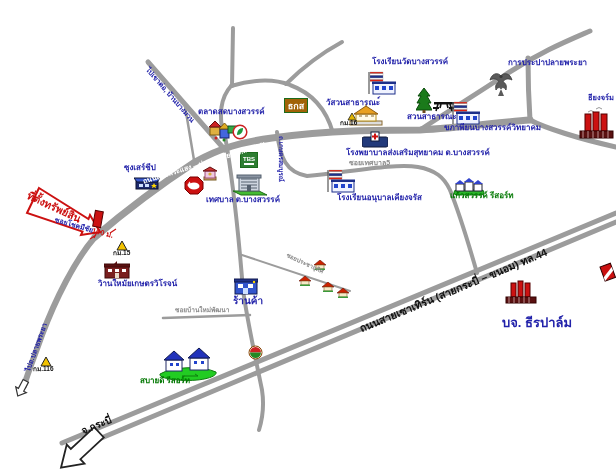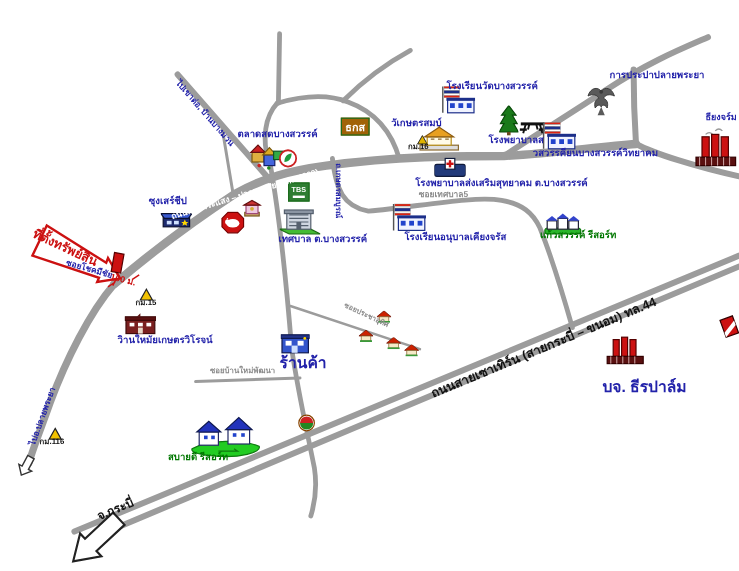--- a/index.html
+++ b/index.html
@@ -342,31 +342,31 @@
   <span class="lbl red" style="left:30px;top:190px;font-size:10.5px;transform:rotate(25deg)">ที่ตั้งทรัพย์สิน</span>
   <span class="lbl" style="left:56px;top:216px;font-size:7px;transform:rotate(16deg)">ซอยโชคมีชัย</span>
   <span class="lbl red" style="left:93px;top:227px;font-size:7.5px;transform:rotate(14deg)">100 ม.</span>
 
   <span class="lbl black" style="left:113px;top:250px;font-size:6.5px">กม.15</span>
   <span class="lbl black" style="left:340px;top:120px;font-size:6.5px">กม.16</span>
   <span class="lbl black" style="left:33px;top:366px;font-size:6.5px">กม.116</span>
 
   <span class="lbl" style="left:124px;top:164px;font-size:8px">ซุงเสร์ชีป</span>
   <span class="lbl" style="left:198px;top:108px;font-size:8px">ตลาดสดบางสวรรค์</span>
-  <span class="lbl" style="left:232px;top:196px;font-size:8px">เทศบาล ต.บางสวรรค์</span>
-  <span class="lbl" style="left:326px;top:99px;font-size:8px">วัเกษตรสมบ์</span>
-  <span class="lbl" style="left:372px;top:68px;font-size:8px">โรงเรียนวัดบางสวรรค์</span>
-  <span class="lbl" style="left:407px;top:113px;font-size:8px">โรงพยาบาลส</span>
-  <span class="lbl" style="left:444px;top:124px;font-size:8px">วสวรรคียนบางสวรรค์วิทยาคม</span>
+  <span class="lbl" style="left:206px;top:196px;font-size:8px">เทศบาล ต.บางสวรรค์</span>
+  <span class="lbl" style="left:326px;top:99px;font-size:8px">วัสวนสาธารณะ์</span>
+  <span class="lbl" style="left:372px;top:58px;font-size:8px">โรงเรียนวัดบางสวรรค์</span>
+  <span class="lbl" style="left:407px;top:113px;font-size:8px">สวนสาธารณะ</span>
+  <span class="lbl" style="left:444px;top:124px;font-size:8px">ขภาพียนบางสวรรค์วิทยาคม</span>
   <span class="lbl" style="left:508px;top:59px;font-size:8px">การประปาปลายพระยา</span>
   <span class="lbl" style="left:346px;top:149px;font-size:8px">โรงพยาบาลส่งเสริมสุทยาคม ต.บางสวรรค์</span>
   <span class="lbl" style="left:337px;top:194px;font-size:8px">โรงเรียนอนุบาลเคียงจรัส</span>
   <span class="lbl green" style="left:450px;top:192px;font-size:8px">แก้วสวรรค์ รีสอร์ท</span>
   <span class="lbl" style="left:98px;top:280px;font-size:8px">วิานใหมัยเกษตรวิโรจน์</span>
-  <span class="lbl" style="left:233px;top:296px;font-size:13px">ร้านค้า</span>
+  <span class="lbl" style="left:233px;top:296px;font-size:10px">ร้านค้า</span>
   <span class="lbl green" style="left:140px;top:377px;font-size:8px">สบายดี รีสอร์ท</span>
   <span class="lbl" style="left:502px;top:316px;font-size:13px">บจ. ธีรปาล์ม</span>
   <span class="lbl" style="left:588px;top:94px;font-size:7.5px">ธียงจร์ม</span>
 
   <span class="lbl white" style="left:142px;top:178px;font-size:7px;transform:rotate(-17deg)">ถนนสายพระแสง – ปลายพระยา (ทล.4009)</span>
   <span class="lbl black" style="left:358px;top:324px;font-size:10.5px;transform:rotate(-22.5deg)">ถนนสายเซาเทิร์น (สายกระบี่ – ขนอม) ทล.44</span>
   <span class="lbl black" style="left:80px;top:427px;font-size:10px;transform:rotate(-22.5deg)">จ.กระบี่</span>
   <span class="lbl" style="left:150px;top:66px;font-size:7px;transform:rotate(49deg)">ไปเขาต่อ, บ้านบางมวน</span>
   <span class="lbl" style="left:24px;top:370px;font-size:7px;transform:rotate(-70deg)">ไปอ.ปลายพระยา</span>
   <span class="lbl gray" style="left:349px;top:159px;font-size:7px">ซอยเทศบาล5</span>

